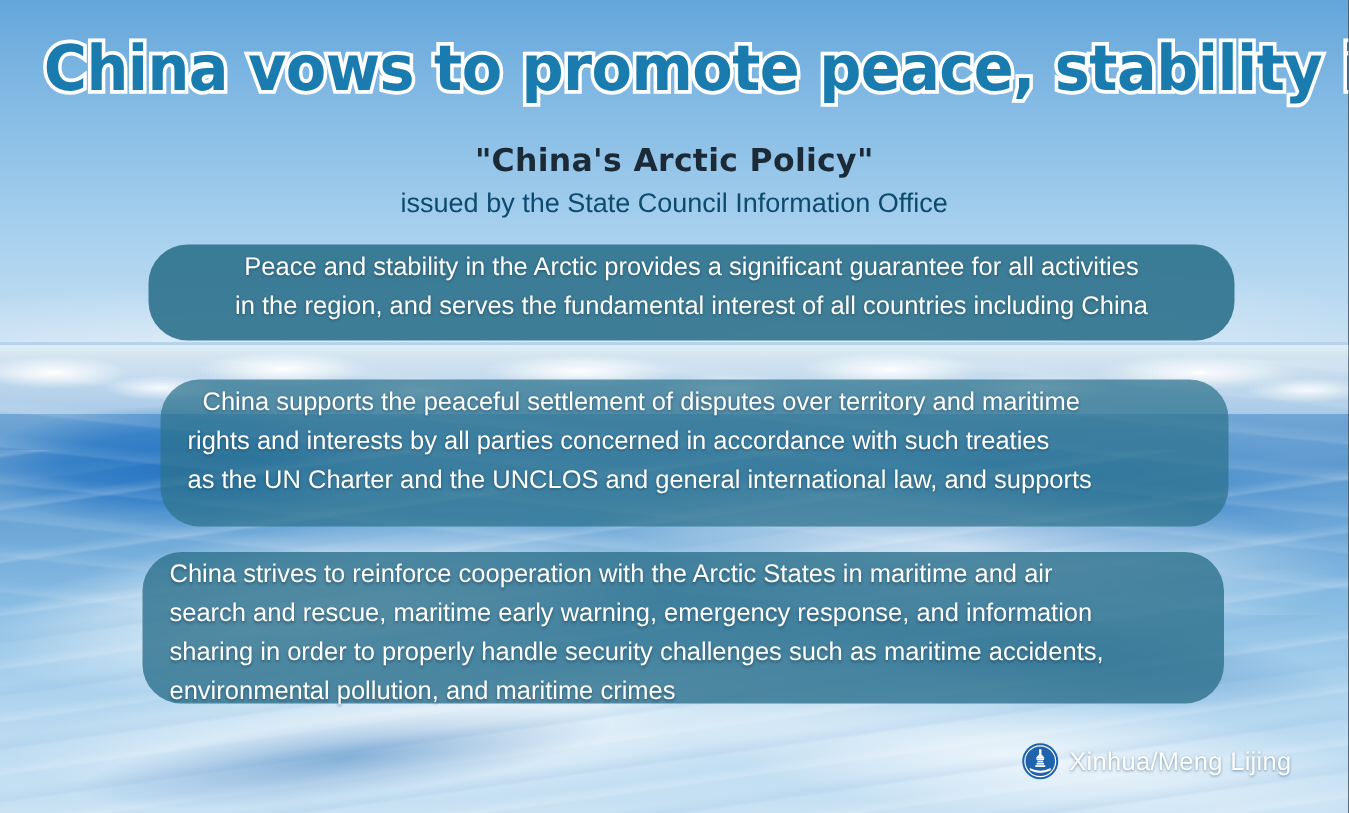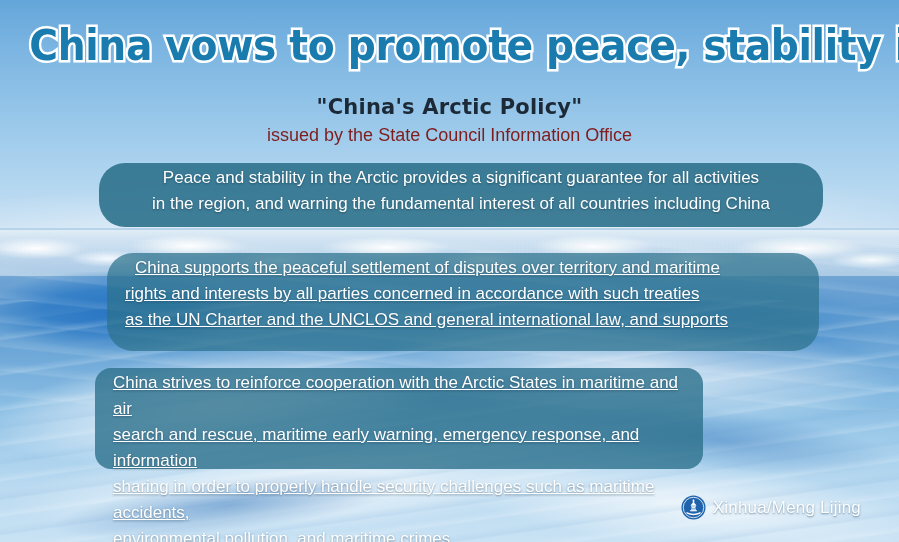--- a/index.html
+++ b/index.html
@@ -166,21 +166,21 @@
     line-height: 27px;
     color: #1c2a38;
     letter-spacing: .2px;
   }
   .subtitle-sub {
     margin-top: 3px;
     font-family: "Liberation Sans", sans-serif;
     font-weight: 400;
     font-size: 18px;
     line-height: 23px;
-    color: #7f1d1d;
+    color: #0c4a6e;
   }
 
   
   .panel {
     position: absolute;
     box-sizing: border-box;
     border-radius: 26px;
     color: #ffffff;
     font-family: "Liberation Sans", sans-serif;
     font-size: 17px;
@@ -192,27 +192,26 @@
     left: 99px; top: 163px; width: 724px; height: 64px;
     background: rgba(45,113,140,.90);
     text-align: center;
   }
   #panel-2 {
     left: 107px; top: 253px; width: 712px; height: 98px;
     background: rgba(45,113,140,.72);
     text-align: left;
   }
   #panel-3 {
-    left: 95px; top: 368px; width: 608px; height: 101px;
+    left: 95px; top: 368px; width: 721px; height: 101px;
     background: rgba(45,113,140,.80);
     text-align: left;
-    border-radius: 16px;
   }
   .panel p { margin: 0; }
-  #panel-2 p, #panel-3 p { text-indent: 0; text-decoration: underline; }
+  #panel-2 p, #panel-3 p { text-indent: 0; }
   .ln { display: block; }
   #panel-2 .ln.indent { padding-left: 10px; }
   #panel-2 .ln.indent2 { padding-left: 4px; }
 
   
   .credit {
     position: absolute;
     right: 38px; bottom: 22px;
     display: flex;
     align-items: center;
@@ -252,21 +251,21 @@
   <div class="headline">China vows to promote peace, stability in Arctic</div>
 
   <div class="subtitle-wrap">
     <div class="subtitle-main">"China's Arctic Policy"</div>
     <div class="subtitle-sub">issued by the State Council Information Office</div>
   </div>
 
   <div class="panel" id="panel-1">
     <p>
       <span class="ln">Peace and stability in the Arctic provides a significant guarantee for all activities</span>
-      <span class="ln">in the region, and warning the fundamental interest of all countries including China</span>
+      <span class="ln">in the region, and serves the fundamental interest of all countries including China</span>
     </p>
   </div>
 
   <div class="panel" id="panel-2">
     <p>
       <span class="ln indent">China supports the peaceful settlement of disputes over territory and maritime</span>
       <span class="ln">rights and interests by all parties concerned in accordance with such treaties</span>
       <span class="ln">as the UN Charter and the UNCLOS and general international law, and supports</span>
     </p>
   </div>

